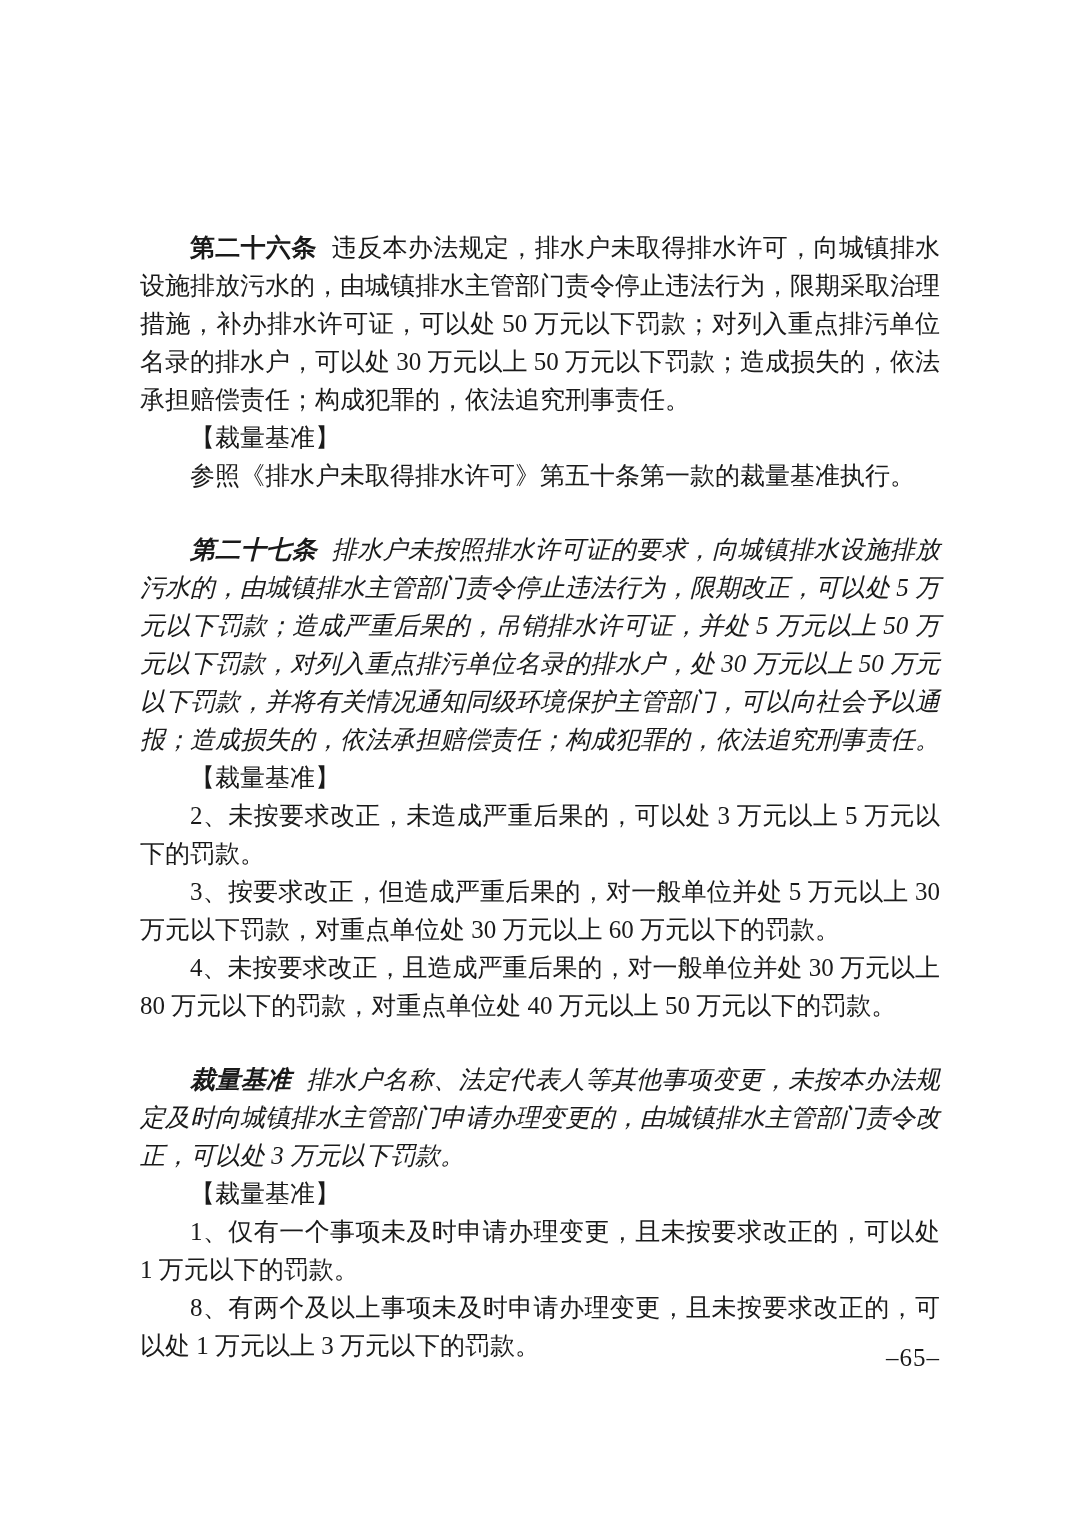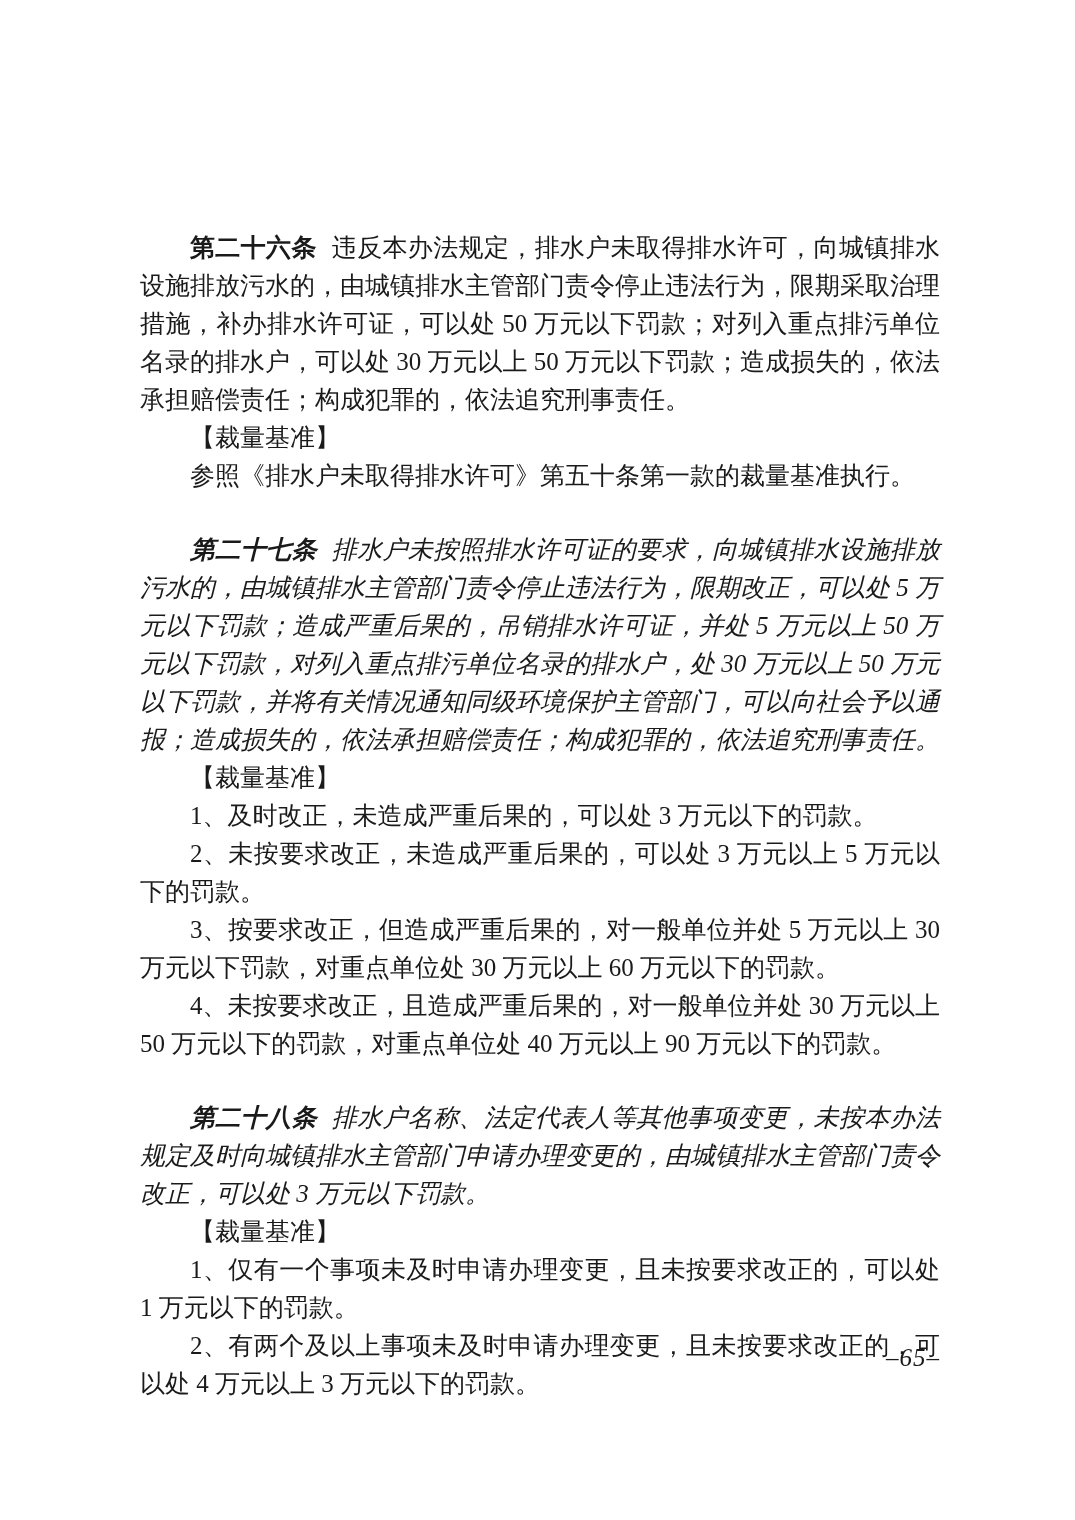--- a/index.html
+++ b/index.html
@@ -40,51 +40,49 @@
   }
   .page-number {
     position: absolute;
     left: 140px;
     top: 1344px;
     width: 800px;
     text-align: right;
     font-size: 25px;
     letter-spacing: 1px;
     color: #1a1a1a;
-    font-style: italic;
   }
 </style>
 </head>
 <body>
 
 <div class="page">
   <div class="content">
 
     <p class="block"><span class="article-label">第二十六条</span><span>违反本办法规定，排水户未取得排水许可，向城镇排水设施排放污水的，由城镇排水主管部门责令停止违法行为，限期采取治理措施，补办排水许可证，可以处 50 万元以下罚款；对列入重点排污单位名录的排水户，可以处 30 万元以上 50 万元以下罚款；造成损失的，依法承担赔偿责任；构成犯罪的，依法追究刑事责任。</span></p>
 
     <p class="block">【裁量基准】</p>
 
     <p class="block">参照《排水户未取得排水许可》第五十条第一款的裁量基准执行。</p>
 
     <p class="block spaced"><span class="article-label">第二十七条</span><span>排水户未按照排水许可证的要求，向城镇排水设施排放污水的，由城镇排水主管部门责令停止违法行为，限期改正，可以处 5 万元以下罚款；造成严重后果的，吊销排水许可证，并处 5 万元以上 50 万元以下罚款，对列入重点排污单位名录的排水户，处 30 万元以上 50 万元以下罚款，并将有关情况通知同级环境保护主管部门，可以向社会予以通报；造成损失的，依法承担赔偿责任；构成犯罪的，依法追究刑事责任。</span></p>
 
     <p class="block">【裁量基准】</p>
 
-    <p class="block">1、及时改正，未造成严重后果的，可以处 3 万元以下的罚款。</p>
 
     <p class="block">2、未按要求改正，未造成严重后果的，可以处 3 万元以上 5 万元以下的罚款。</p>
 
     <p class="block">3、按要求改正，但造成严重后果的，对一般单位并处 5 万元以上 30 万元以下罚款，对重点单位处 30 万元以上 60 万元以下的罚款。</p>
 
-    <p class="block">4、未按要求改正，且造成严重后果的，对一般单位并处 30 万元以上 50 万元以下的罚款，对重点单位处 40 万元以上 90 万元以下的罚款。</p>
+    <p class="block">4、未按要求改正，且造成严重后果的，对一般单位并处 30 万元以上 80 万元以下的罚款，对重点单位处 40 万元以上 50 万元以下的罚款。</p>
 
-    <p class="block spaced"><span class="article-label">第二十八条</span><span>排水户名称、法定代表人等其他事项变更，未按本办法规定及时向城镇排水主管部门申请办理变更的，由城镇排水主管部门责令改正，可以处 3 万元以下罚款。</span></p>
+    <p class="block spaced"><span class="article-label">裁量基准</span><span>排水户名称、法定代表人等其他事项变更，未按本办法规定及时向城镇排水主管部门申请办理变更的，由城镇排水主管部门责令改正，可以处 3 万元以下罚款。</span></p>
 
     <p class="block">【裁量基准】</p>
 
     <p class="block">1、仅有一个事项未及时申请办理变更，且未按要求改正的，可以处 1 万元以下的罚款。</p>
 
-    <p class="block">2、有两个及以上事项未及时申请办理变更，且未按要求改正的，可以处 4 万元以上 3 万元以下的罚款。</p>
+    <p class="block">8、有两个及以上事项未及时申请办理变更，且未按要求改正的，可以处 1 万元以上 3 万元以下的罚款。</p>
 
   </div>
 
   <div class="page-number">–65–</div>
 </div>
 
 </body></html>

